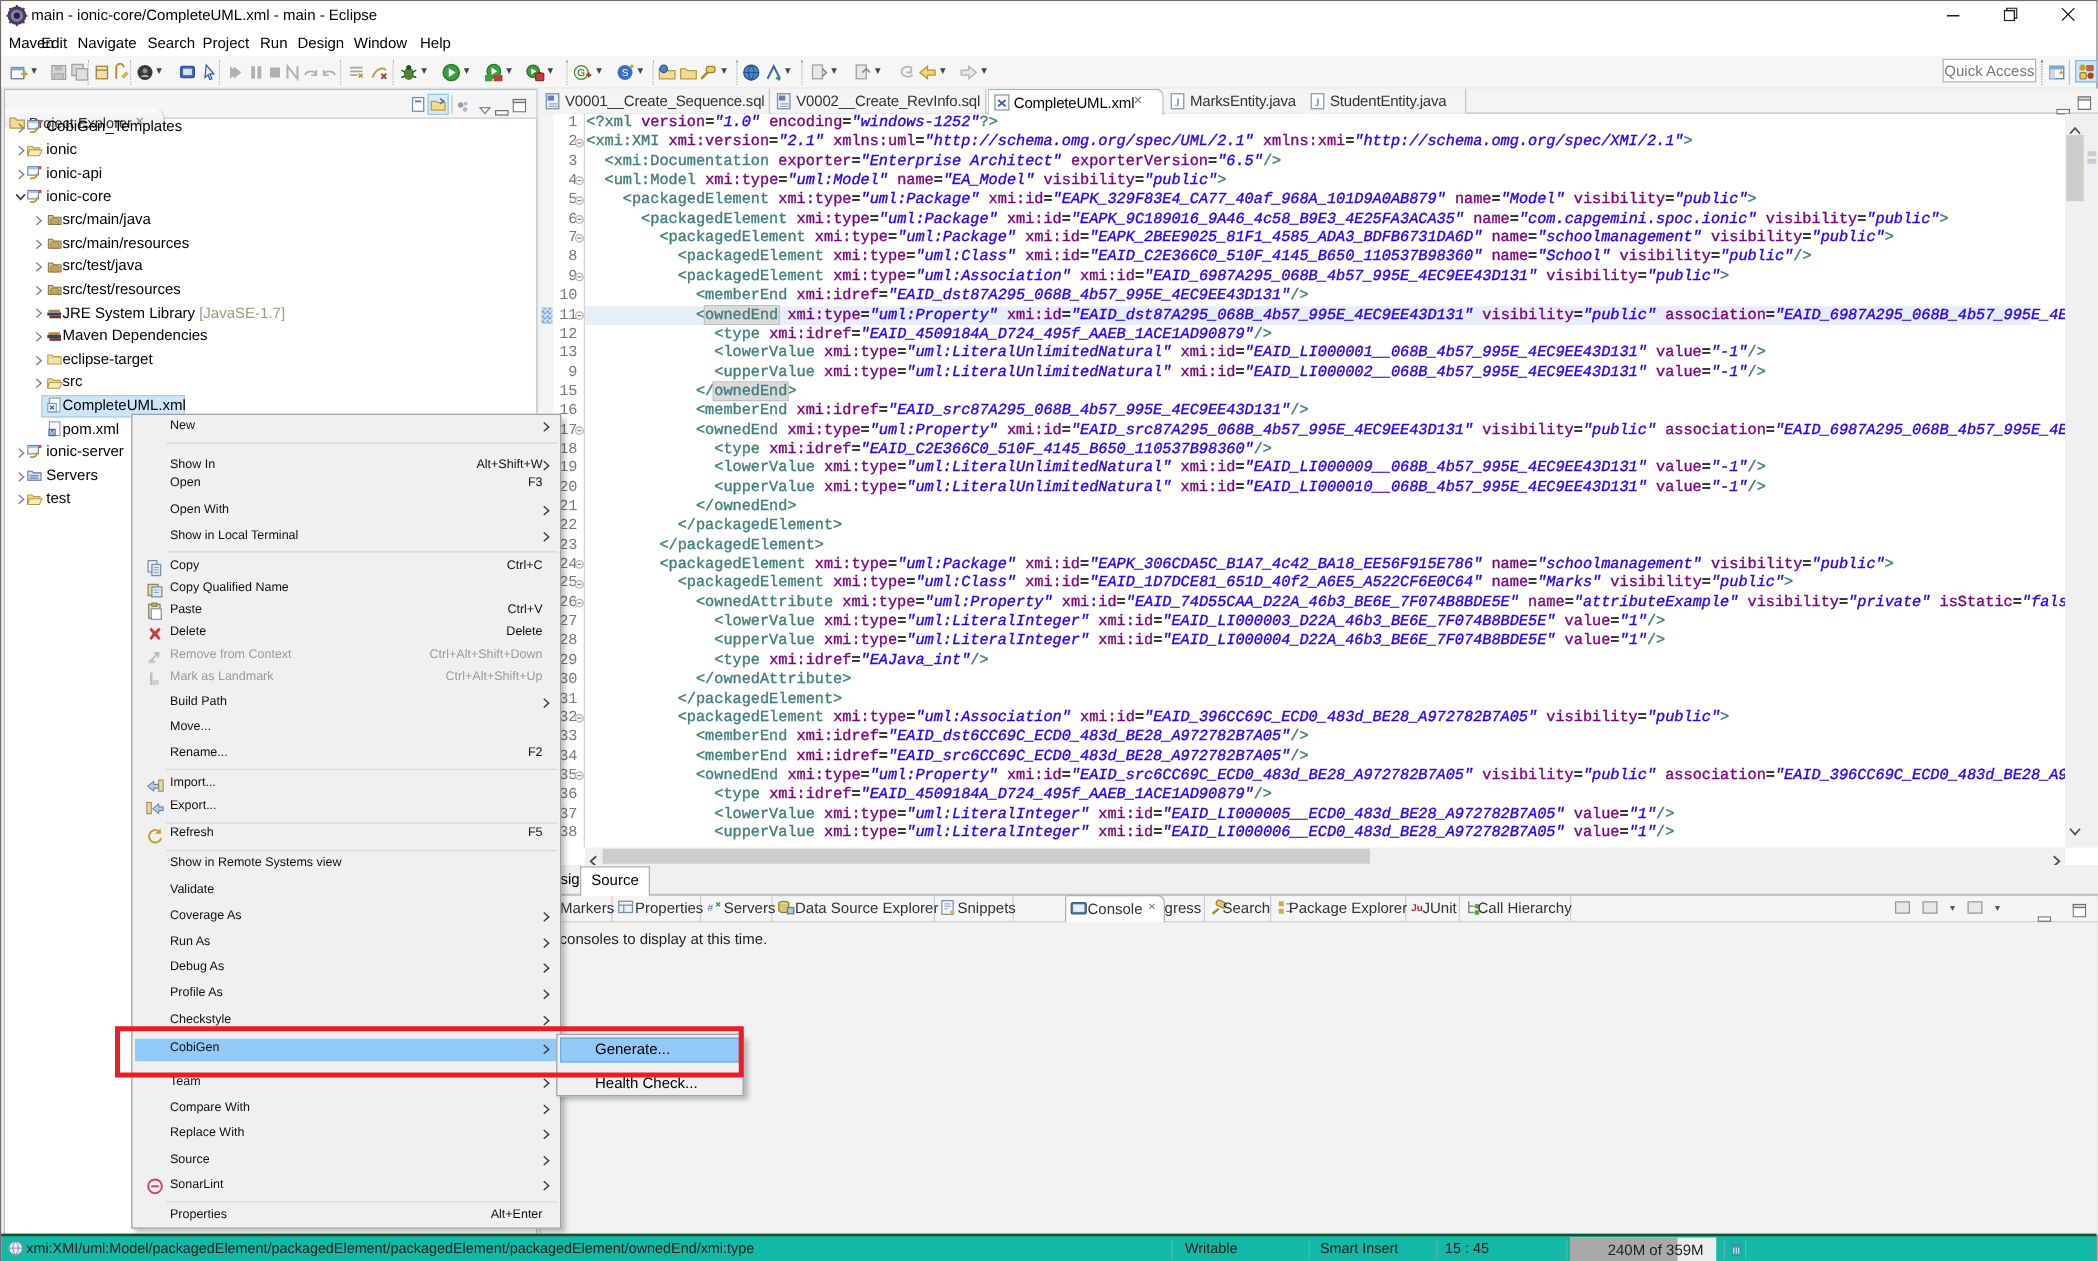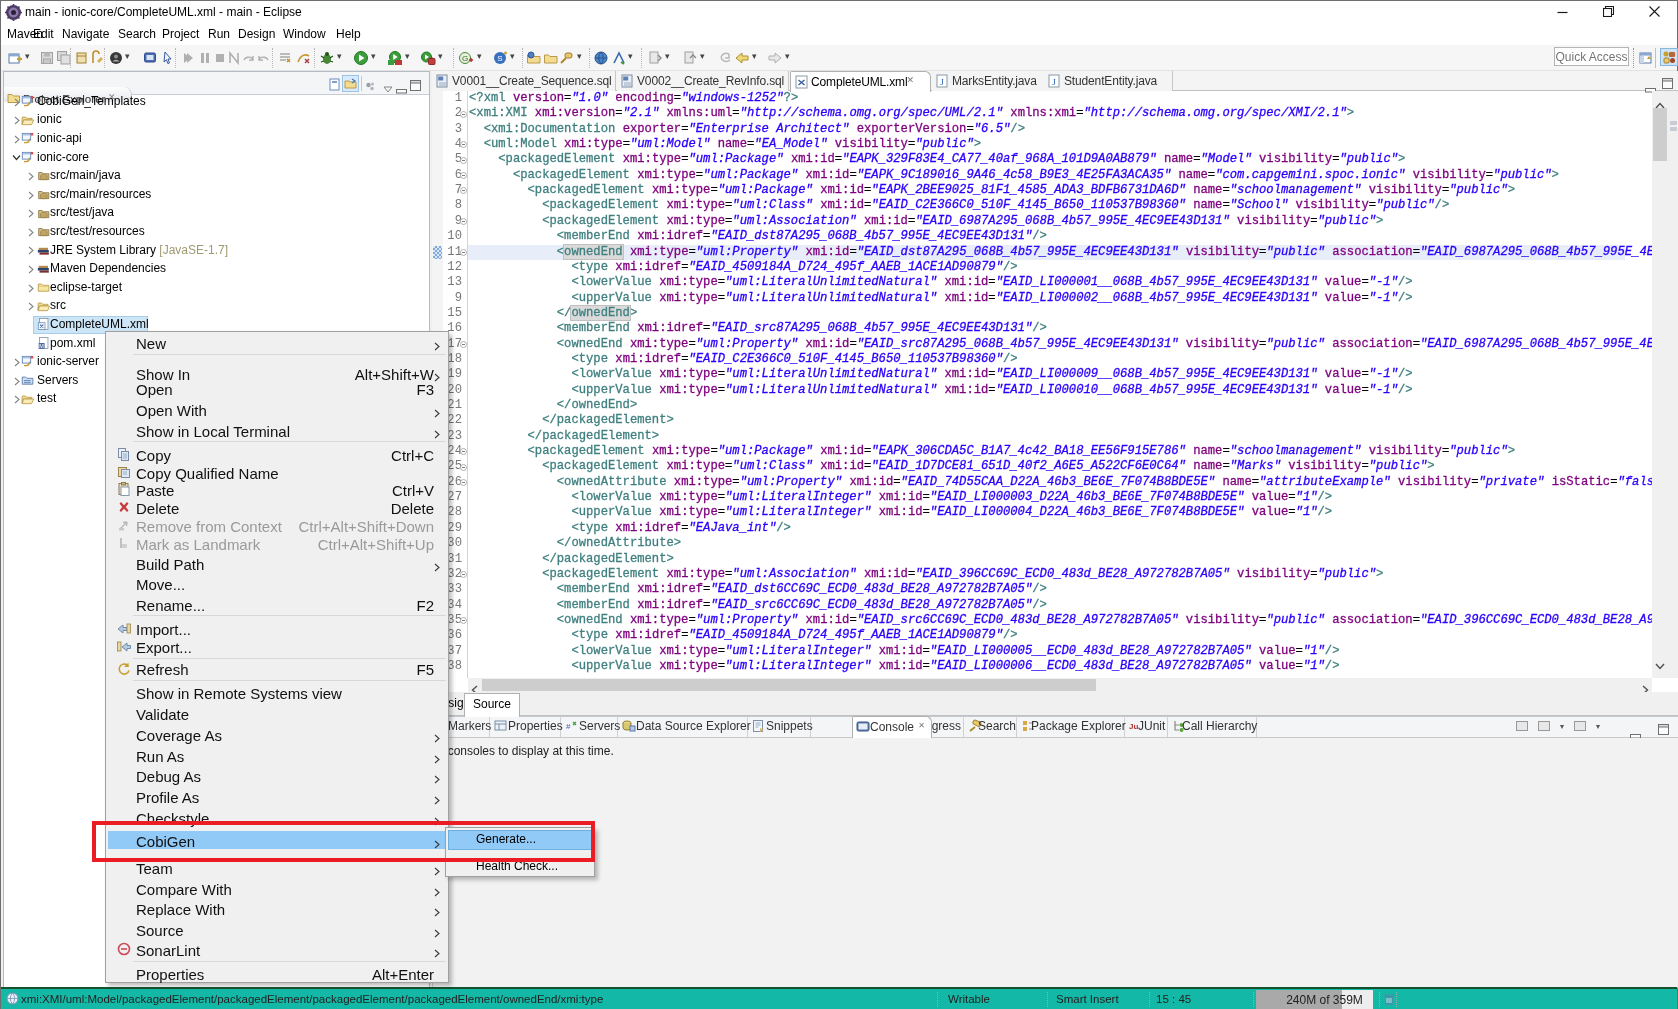--- a/index.html
+++ b/index.html
@@ -65,21 +65,21 @@
 .btab svg { position:absolute; left:3px; top:3px; }
 .btab span { position:absolute; left:20px; top:3px; }
 .btab.active { background:#fff; border:1px solid #b0b0b0; border-bottom:none; border-radius:2px 6px 0 0; height:22px; z-index:3;margin-left:40px; }
 .btab .bclose { position:absolute; right:6px; left:auto; top:4px; font-size:8px; color:#777; }
 #bcontent { position:absolute; left:0; top:21px; right:0; bottom:0; background:#f2f2f2; font-size:12px; color:#222; }
 
 #status { position:absolute; left:0; top:986px; right:0; height:35px; background:#14b8a6; border-top:2px solid #14532d; font-size:11.5px; color:#222; }
 #status .sep { position:absolute; top:3px; height:15px; border-left:1px dotted #a8a8a8; }
 
 #cmenu { position:absolute; left:104px; top:330px; width:344px; height:652px; background:#f0f0f0; border:1px solid #a0a0a0; box-shadow:3px 3px 4px rgba(0,0,0,0.25); }
-.mitem { position:absolute; left:1px; right:1px; height:18px; font-size:15px; color:#101010; }
+.mitem { position:absolute; left:1px; right:1px; height:18px; font-size:10px; color:#101010; }
 .mitem.dis { color:#9a9a9a; }
 .mtext { position:absolute; left:29px; top:1.5px; }
 .mshort { position:absolute; right:13px; top:1.5px; text-align:right; }
 .marrow { position:absolute; right:7px; top:3.5px; }
 .micon { position:absolute; left:9px; top:0.5px; width:16px; height:16px; }
 .micon svg { display:block; }
 .msep { position:absolute; left:27px; right:2px; border-top:1px solid #d8d8d8; }
 .mhl { position:absolute; left:2px; right:2px; height:17.5px; background:#91c9f7; }
 #submenu { position:absolute; left:444px; top:826px; width:150px; height:50px; background:#f0f0f0; border:1px solid #a0a0a0; box-shadow:3px 3px 4px rgba(0,0,0,0.25); }
 #subhl { position:absolute; left:2px; top:2px; right:2px; height:20px; background:#91c9f7; border:1px solid #70aede; }

